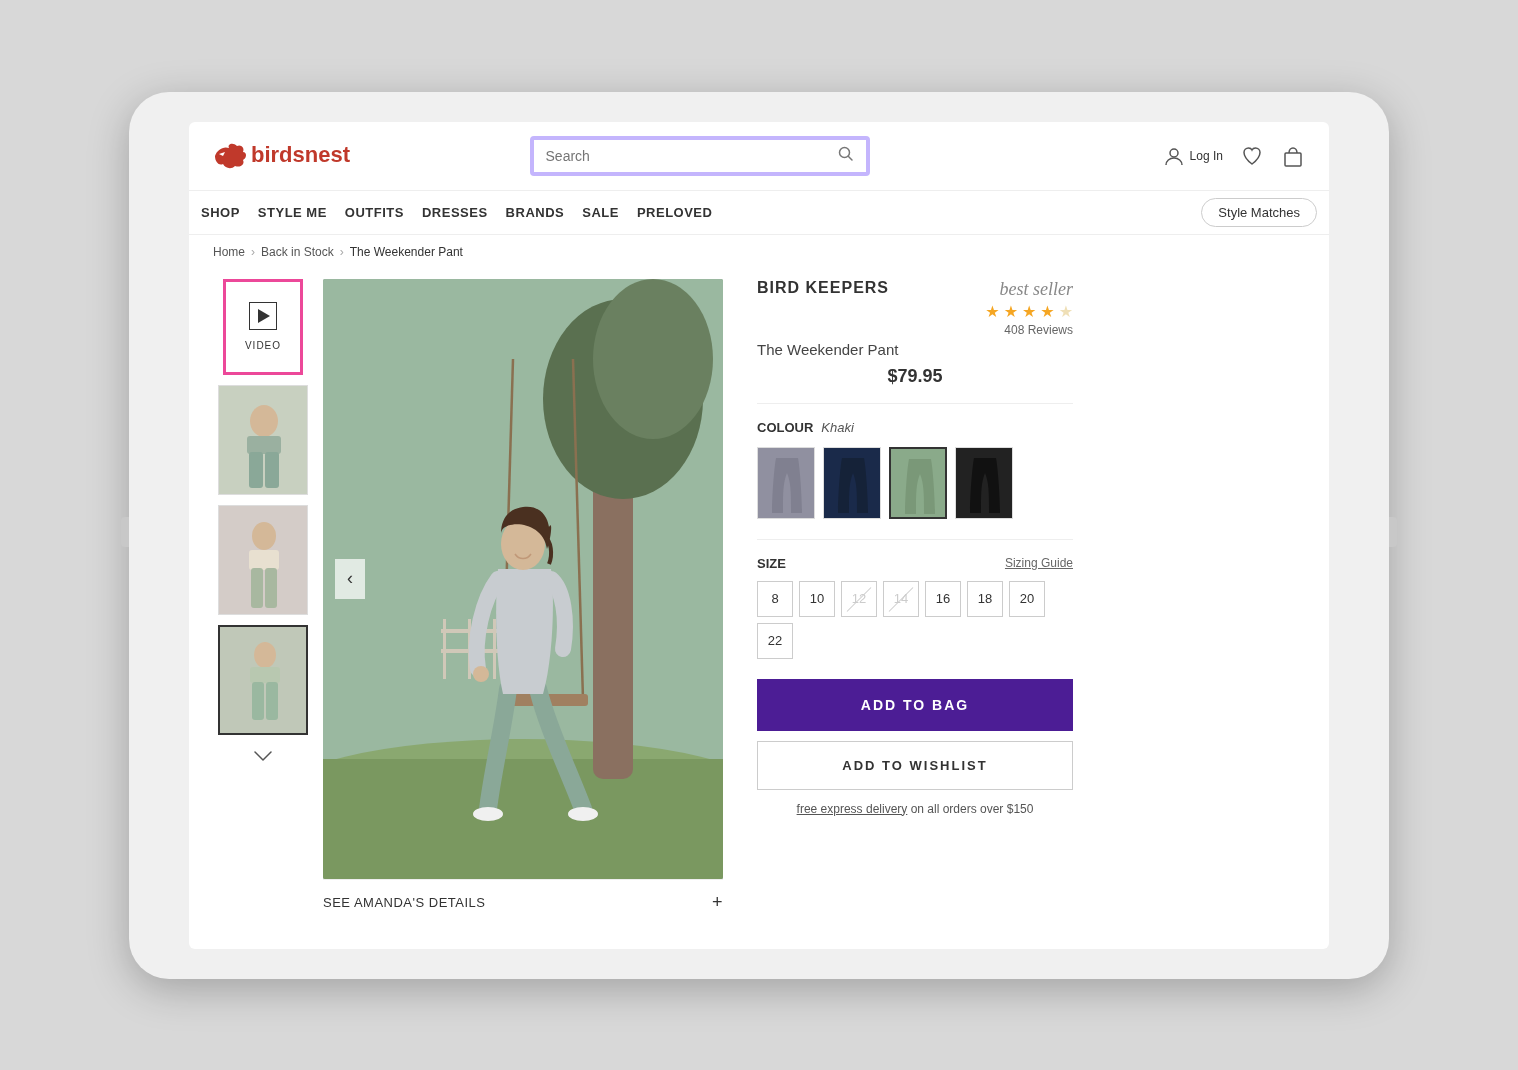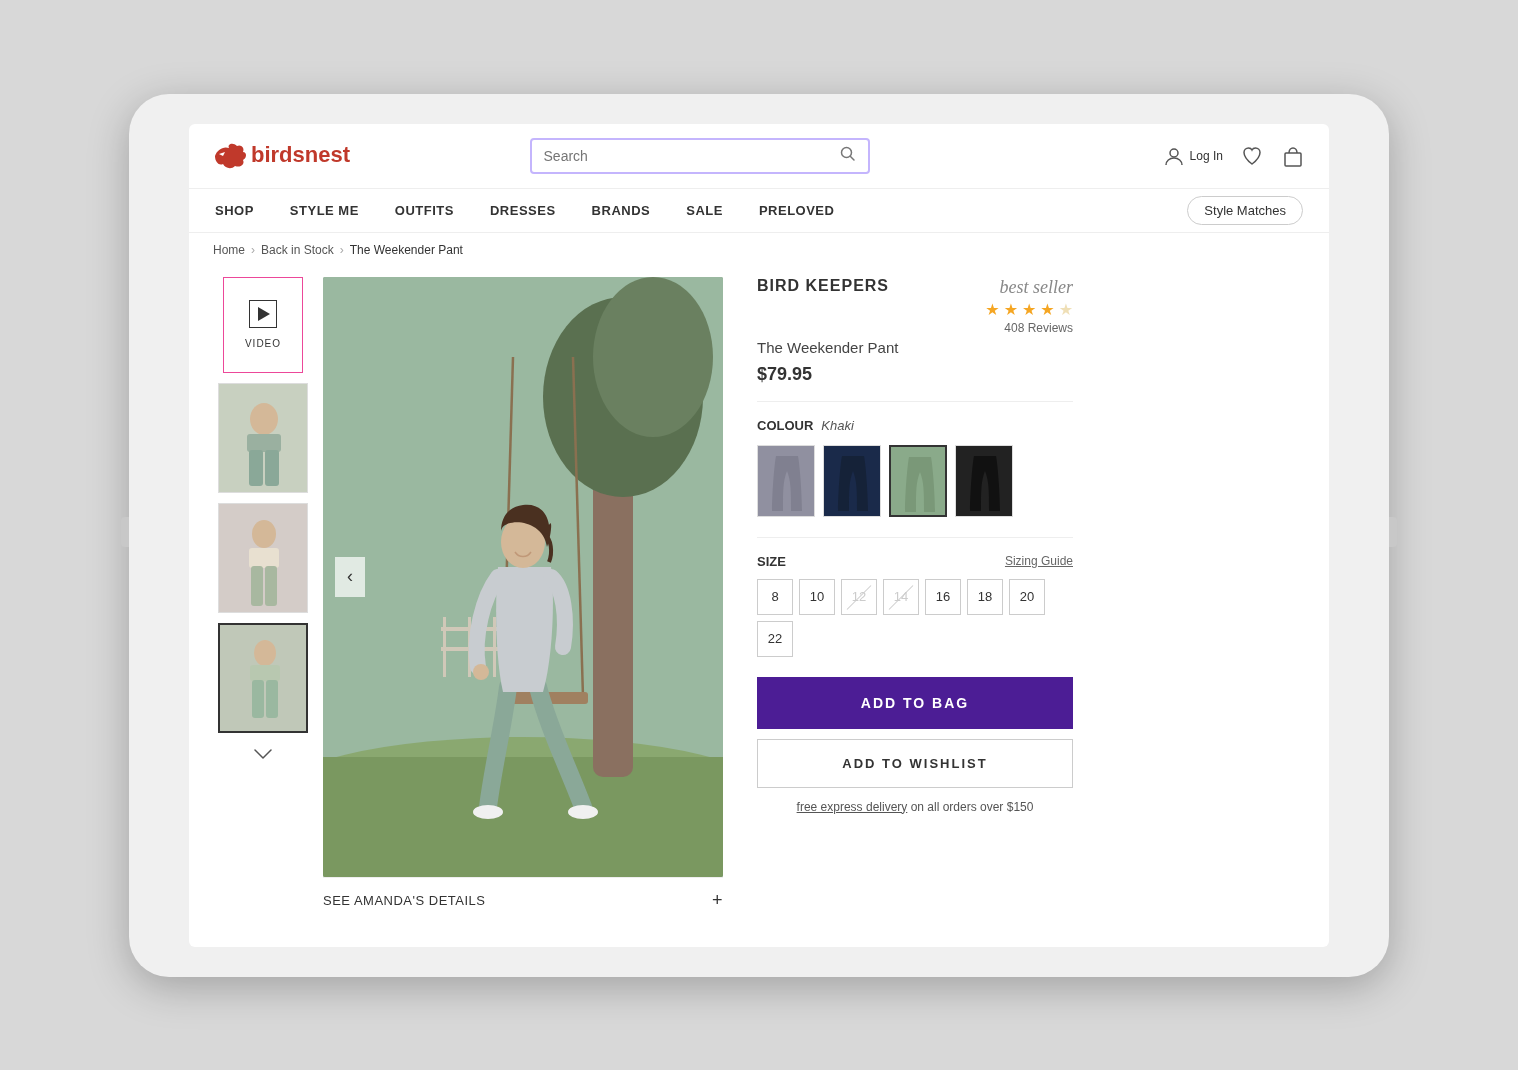--- a/index.html
+++ b/index.html
@@ -42,21 +42,21 @@
       font-size: 22px;
       font-weight: bold;
       color: #c0392b;
     }
     .search-bar {
       flex: 1;
       max-width: 340px;
       margin: 0 auto;
       display: flex;
       align-items: center;
-      border: 2px solid #c4b5fd;
+      border: 4px solid #c4b5fd;
       border-radius: 4px;
       padding: 6px 12px;
       gap: 8px;
     }
     .search-bar input {
       border: none;
       outline: none;
       font-size: 14px;
       color: #555;
       width: 100%;
@@ -73,23 +73,23 @@
       align-items: center;
       gap: 5px;
       cursor: pointer;
       font-size: 12px;
       color: #333;
     }
     
     .nav {
       display: flex;
       align-items: center;
-      padding: 0 26px;
+      padding: 0 12px;
       border-bottom: 1px solid #eee;
-      gap: 36px;
+      gap: 18px;
     }
     .nav-item {
       padding: 14px 0;
       font-size: 13px;
       font-weight: 600;
       color: #333;
       text-transform: uppercase;
       cursor: pointer;
       letter-spacing: 0.5px;
     }
@@ -126,21 +126,21 @@
       width: 100px;
       display: flex;
       flex-direction: column;
       gap: 10px;
       padding-top: 10px;
       align-items: center;
     }
     .video-thumb {
       width: 80px;
       height: 96px;
-      border: 1px solid #ec4899;
+      border: 3px solid #ec4899;
       display: flex;
       flex-direction: column;
       align-items: center;
       justify-content: center;
       gap: 10px;
       cursor: pointer;
     }
     .play-btn {
       width: 28px;
       height: 28px;
@@ -266,20 +266,21 @@
     .product-name {
       font-size: 15px;
       color: #444;
       margin-top: 4px;
     }
     .price {
       font-size: 18px;
       font-weight: 600;
       color: #333;
       margin-top: 8px;
+      text-align: center;
     }
     .stars-row {
       display: flex;
       align-items: center;
       gap: 4px;
       margin-top: 2px;
     }
     .star { color: #f5a623; font-size: 16px; }
     .star.empty { color: #ddd; }
     .reviews-count {

